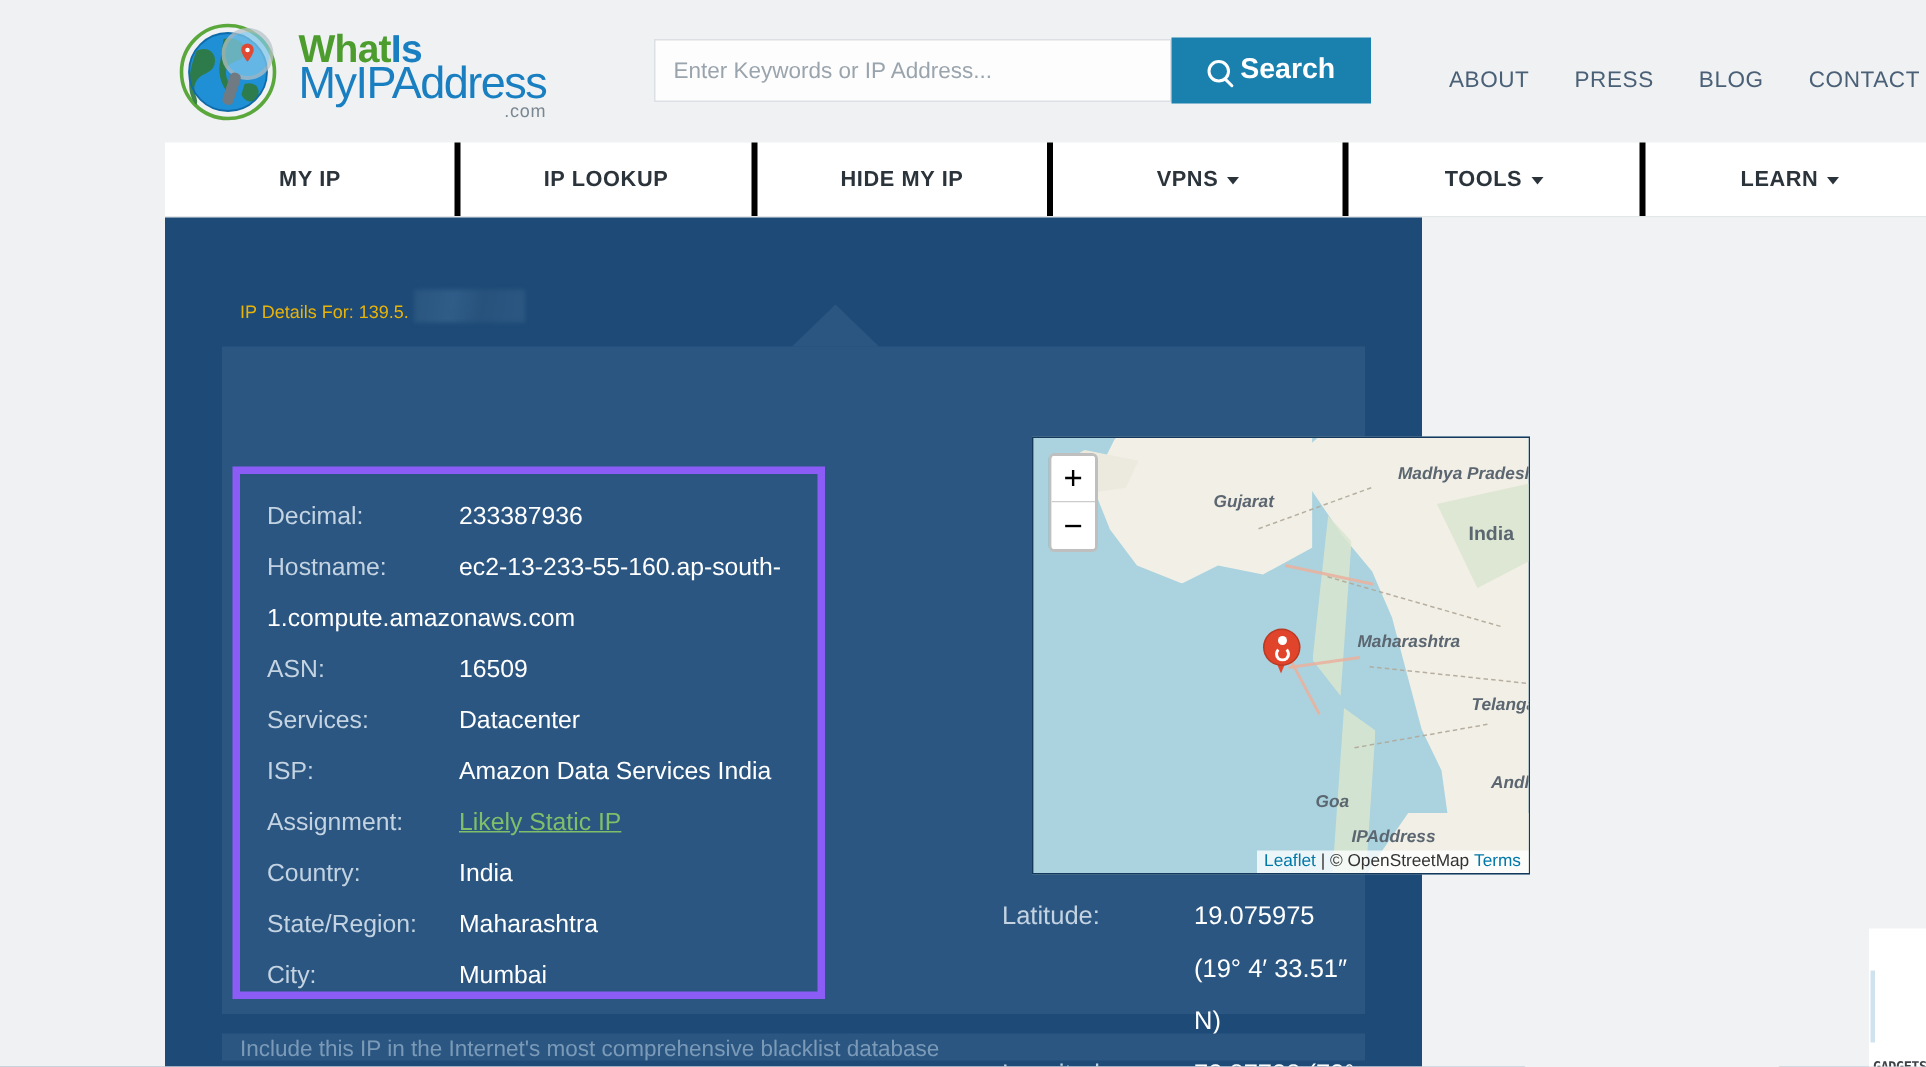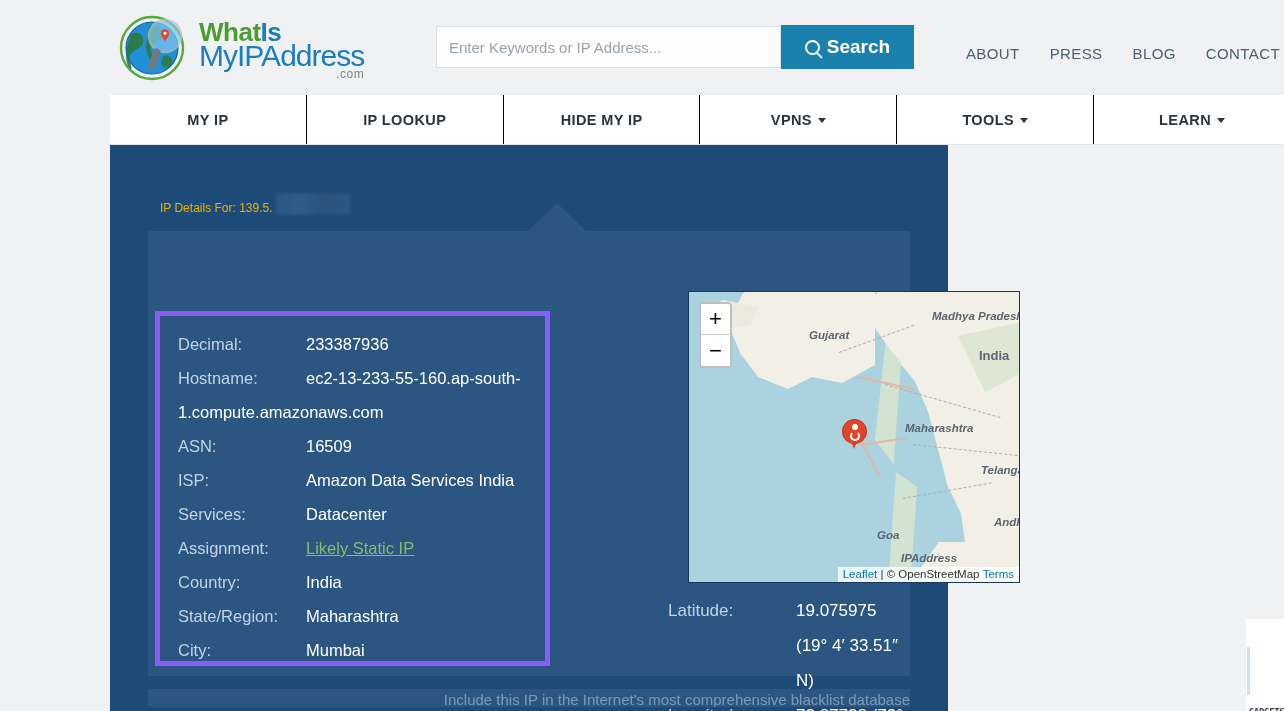--- a/index.html
+++ b/index.html
@@ -84,21 +84,21 @@
   .navbar {
     position: absolute; left: 110px; top: 95px;
     width: 1180px; height: 50px;
     background: #ffffff; display: flex;
     border-bottom: 1px solid #e4e7ea;
   }
   .nav-item {
     flex: 1 1 0; display: flex; align-items: center; justify-content: center;
     font-size: 14.5px; font-weight: bold; color: #2b333b;
     letter-spacing: 0.4px; cursor: pointer;
-    border-right: 1px solid #000000;
+    border-right: 4px solid #000000;
     gap: 6px;
   }
   .nav-item:last-child { border-right: 0; }
   .caret {
     width: 0; height: 0; display: inline-block;
     border-left: 4px solid transparent; border-right: 4px solid transparent;
     border-top: 5px solid #2b333b; margin-top: 2px;
   }
 
   
@@ -263,21 +263,21 @@
   .crow {
     display: flex; align-items: baseline; font-size: 17px;
     line-height: 35px; color: #ffffff;
   }
   .clabel { color: #c3d3e2; width: 128px; flex: 0 0 128px; }
   .cval { color: #ffffff; }
 
   .bottom-strip {
     position: absolute; left: 38px; top: 544px;
     width: 762px; height: 18px;
-    background: #2b5681; overflow: hidden; text-align: right;
+    background: #2b5681; overflow: hidden;
   }
   .bottom-text {
     font-size: 15px; color: #bdd3e6; white-space: nowrap;
     position: relative; top: 2px; padding-left: 12px;
     opacity: .55;
   }
 
   
   .right-bg {
     position: absolute; left: 948px; top: 145px;
@@ -396,27 +396,27 @@
           <div class="drow wrap">
             <span class="dlabel">Hostname:</span><span class="dval">ec2-13-233-55-160.ap-south-1.compute.amazonaws.com</span>
           </div>
 
           <div class="drow">
             <span class="dlabel">ASN:</span>
             <span class="dval">16509</span>
           </div>
 
           <div class="drow">
+            <span class="dlabel">Services:</span>
+            <span class="dval">Datacenter</span>
+          </div>
+
+          <div class="drow">
             <span class="dlabel">ISP:</span>
             <span class="dval">Amazon Data Services India</span>
-          </div>
-
-          <div class="drow">
-            <span class="dlabel">Services:</span>
-            <span class="dval">Datacenter</span>
           </div>
 
           <div class="drow">
             <span class="dlabel">Assignment:</span>
             <a class="dval link">Likely Static IP</a>
           </div>
 
           <div class="drow">
             <span class="dlabel">Country:</span>
             <span class="dval">India</span>

